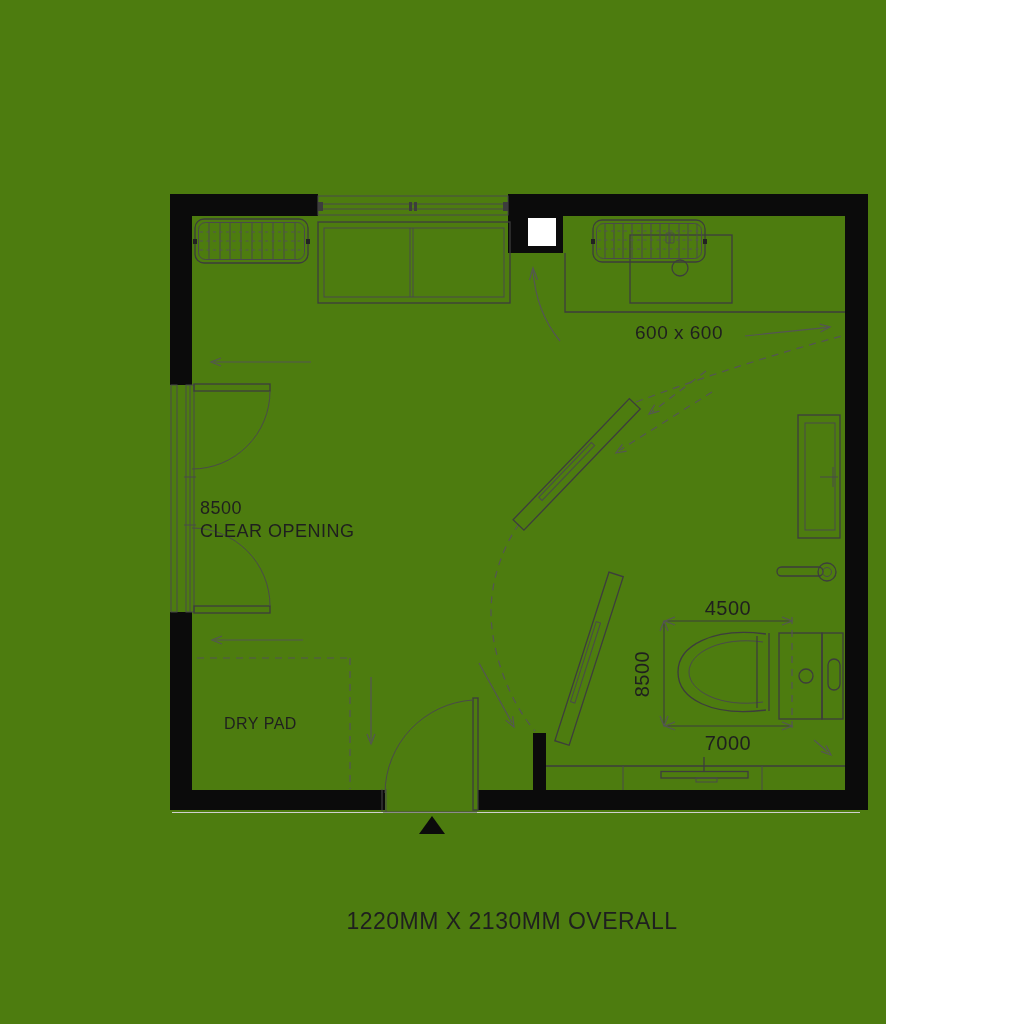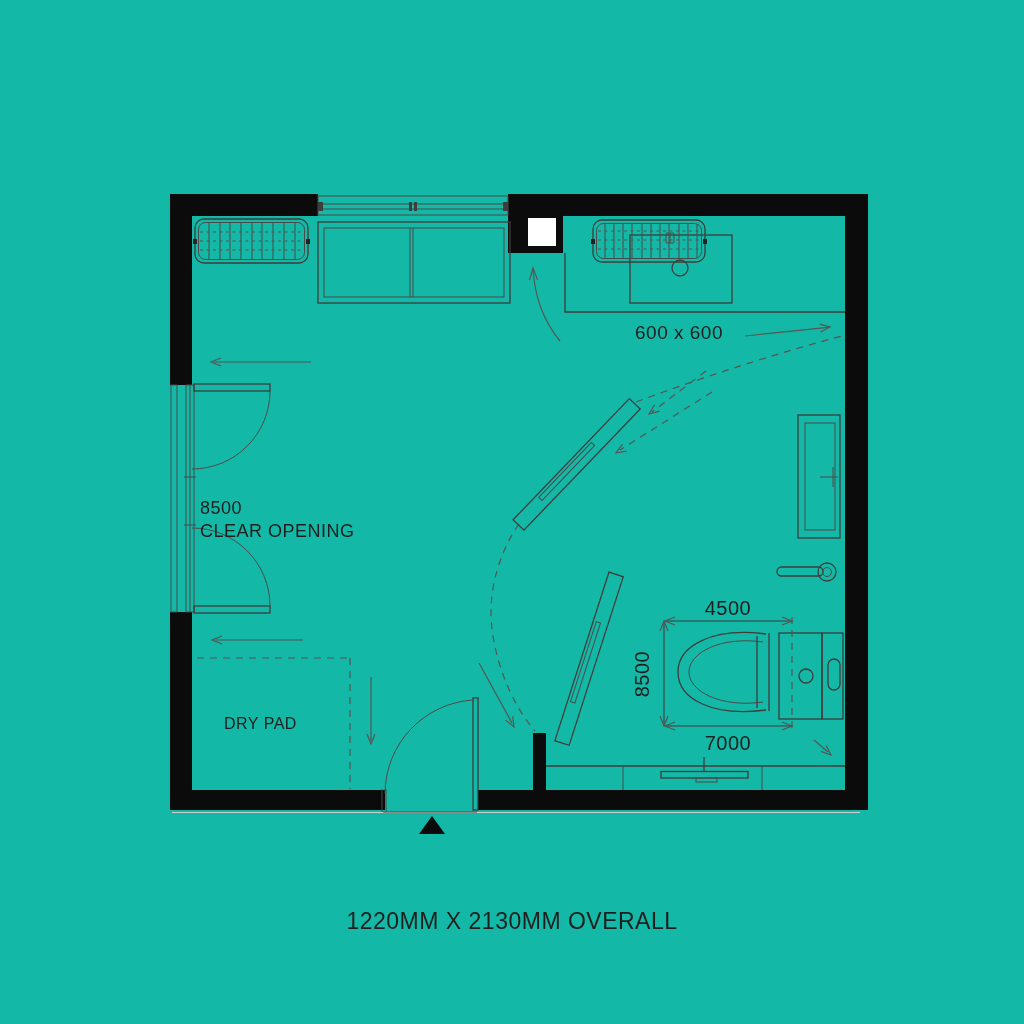--- a/index.html
+++ b/index.html
@@ -1,17 +1,17 @@
 <!DOCTYPE html>
 <html><head>
 <meta charset="utf-8">
 <style>
   html,body{margin:0;padding:0;background:#ffffff;}
   .sheet{
-    position:relative;width:1024px;height:1024px;background:#14b8a6;
+    position:relative;width:886px;height:1024px;background:#4d7c0f;
     font-family:"Liberation Sans", sans-serif;overflow:hidden;
   }
   svg{position:absolute;left:0;top:0;}
   svg text{fill:#1f1f1f;font-family:"Liberation Sans", sans-serif;letter-spacing:0.5px;}
   .wall{fill:#0b0b0b;stroke:none;}
   .ln{stroke:#3d3d3d;stroke-width:1.3;fill:none;}
   .lnthin{stroke:#4a4a4a;stroke-width:1;fill:none;}
   .arrow{stroke:#555555;stroke-width:1.2;fill:none;}
   .ahead{stroke:#555555;stroke-width:1.2;fill:none;}
   .dash{stroke:#555555;stroke-width:1.2;fill:none;stroke-dasharray:7 6;}

